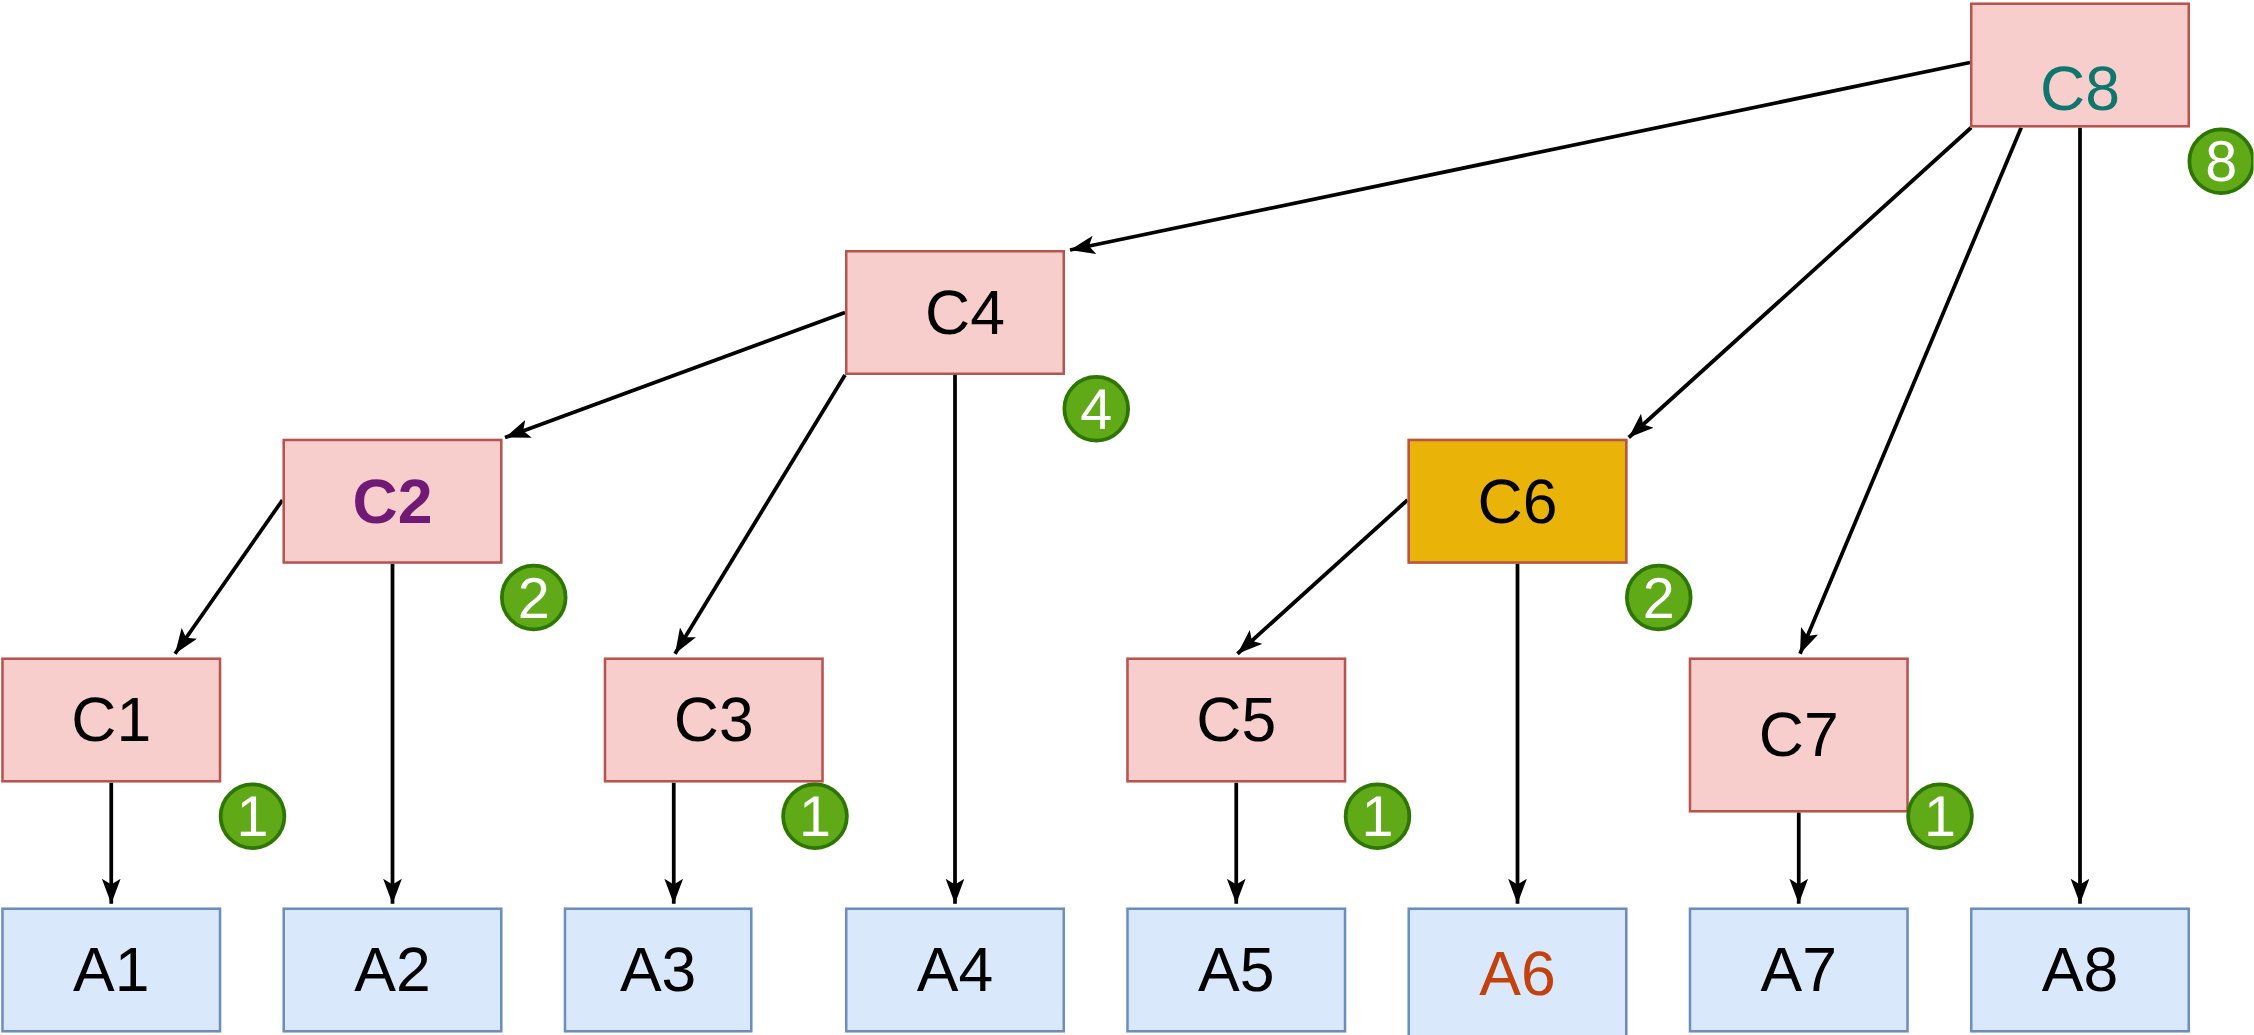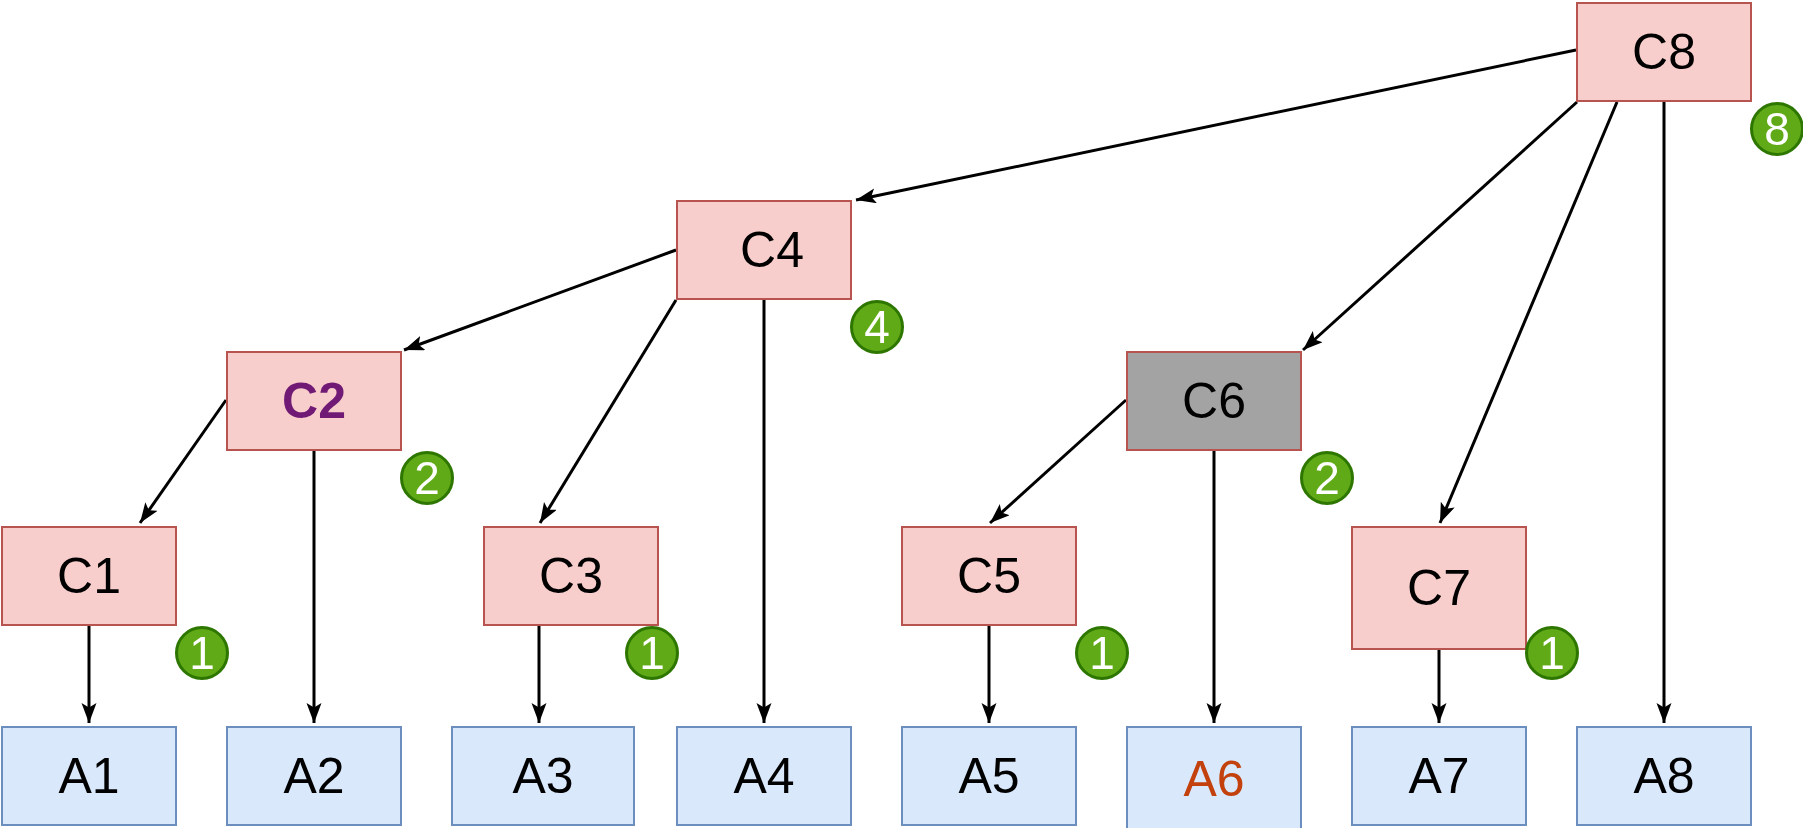--- a/index.html
+++ b/index.html
@@ -99,45 +99,45 @@
       </div>
       <div class="badge" style="left: 850px; top: 300px; background: rgb(96, 169, 23); border-color: rgb(45, 118, 0); color: rgb(255, 255, 255);">
         <span>4</span>
       </div>
       <div class="node" style="left: 901px; top: 526px; width: 176px; height: 100px; background: rgb(248, 206, 204); border-color: rgb(184, 84, 80); color: rgb(0, 0, 0);">
         <span>C5</span>
       </div>
       <div class="badge" style="left: 1075px; top: 626px; background: rgb(96, 169, 23); border-color: rgb(45, 118, 0); color: rgb(255, 255, 255);">
         <span>1</span>
       </div>
-      <div class="node" style="left: 1126px; top: 351px; width: 176px; height: 100px; background: #a3a3a3; border-color: rgb(184, 84, 80); color: rgb(0, 0, 0);">
+      <div class="node" style="left: 1126px; top: 351px; width: 176px; height: 100px; background: #eab308; border-color: rgb(184, 84, 80); color: rgb(0, 0, 0);">
         <span>C6</span>
       </div>
       <div class="badge" style="left: 1300px; top: 451px; background: rgb(96, 169, 23); border-color: rgb(45, 118, 0); color: rgb(255, 255, 255);">
         <span>2</span>
       </div>
       <div class="node" style="left: 1351px; top: 526px; width: 176px; height: 124px; background: rgb(248, 206, 204); border-color: rgb(184, 84, 80); color: rgb(0, 0, 0);">
         <span>C7</span>
       </div>
       <div class="badge" style="left: 1525px; top: 626px; background: rgb(96, 169, 23); border-color: rgb(45, 118, 0); color: rgb(255, 255, 255);">
         <span>1</span>
       </div>
-      <div class="node" style="left: 1576px; top: 2px; width: 176px; height: 100px; background: rgb(248, 206, 204); border-color: rgb(184, 84, 80); color: #000000;">
+      <div class="node" style="left: 1576px; top: 2px; width: 176px; height: 100px; background: rgb(248, 206, 204); border-color: rgb(184, 84, 80); color: #0f766e; align-items: flex-end;">
         <span>C8</span>
       </div>
       <div class="badge" style="left: 1750px; top: 102px; background: rgb(96, 169, 23); border-color: rgb(45, 118, 0); color: rgb(255, 255, 255);">
         <span>8</span>
       </div>
       <div class="node" style="left: 1px; top: 726px; width: 176px; height: 100px; background: rgb(218, 232, 252); border-color: rgb(108, 142, 191); color: rgb(0, 0, 0);">
         <span>A1</span>
       </div>
       <div class="node" style="left: 226px; top: 726px; width: 176px; height: 100px; background: rgb(218, 232, 252); border-color: rgb(108, 142, 191); color: rgb(0, 0, 0);">
         <span>A2</span>
       </div>
-      <div class="node" style="left: 451px; top: 726px; width: 184px; height: 100px; background: rgb(218, 232, 252); border-color: rgb(108, 142, 191); color: rgb(0, 0, 0); text-align: right;">
+      <div class="node" style="left: 451px; top: 726px; width: 151px; height: 100px; background: rgb(218, 232, 252); border-color: rgb(108, 142, 191); color: rgb(0, 0, 0); text-align: right;">
         <span>A3</span>
       </div>
       <div class="node" style="left: 676px; top: 726px; width: 176px; height: 100px; background: rgb(218, 232, 252); border-color: rgb(108, 142, 191); color: rgb(0, 0, 0);">
         <span>A4</span>
       </div>
       <div class="node" style="left: 901px; top: 726px; width: 176px; height: 100px; background: rgb(218, 232, 252); border-color: rgb(108, 142, 191); color: rgb(0, 0, 0);">
         <span>A5</span>
       </div>
       <div class="node" style="left: 1126px; top: 726px; width: 176px; height: 105px; background: rgb(218, 232, 252); border-color: rgb(108, 142, 191); color: #c2410c;">
         <span>A6</span>

